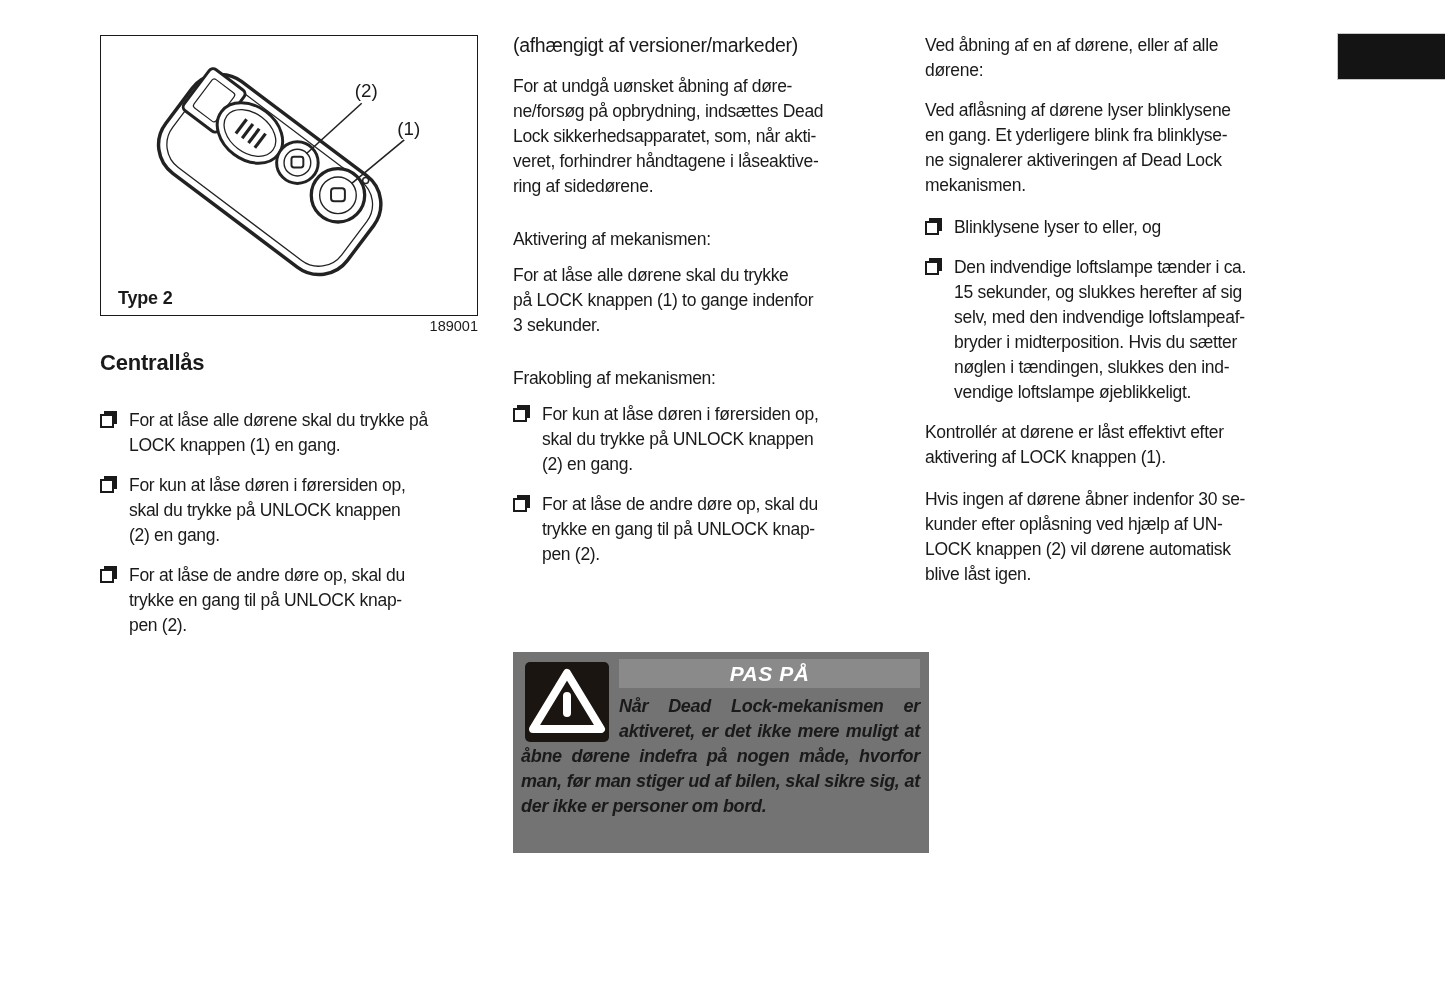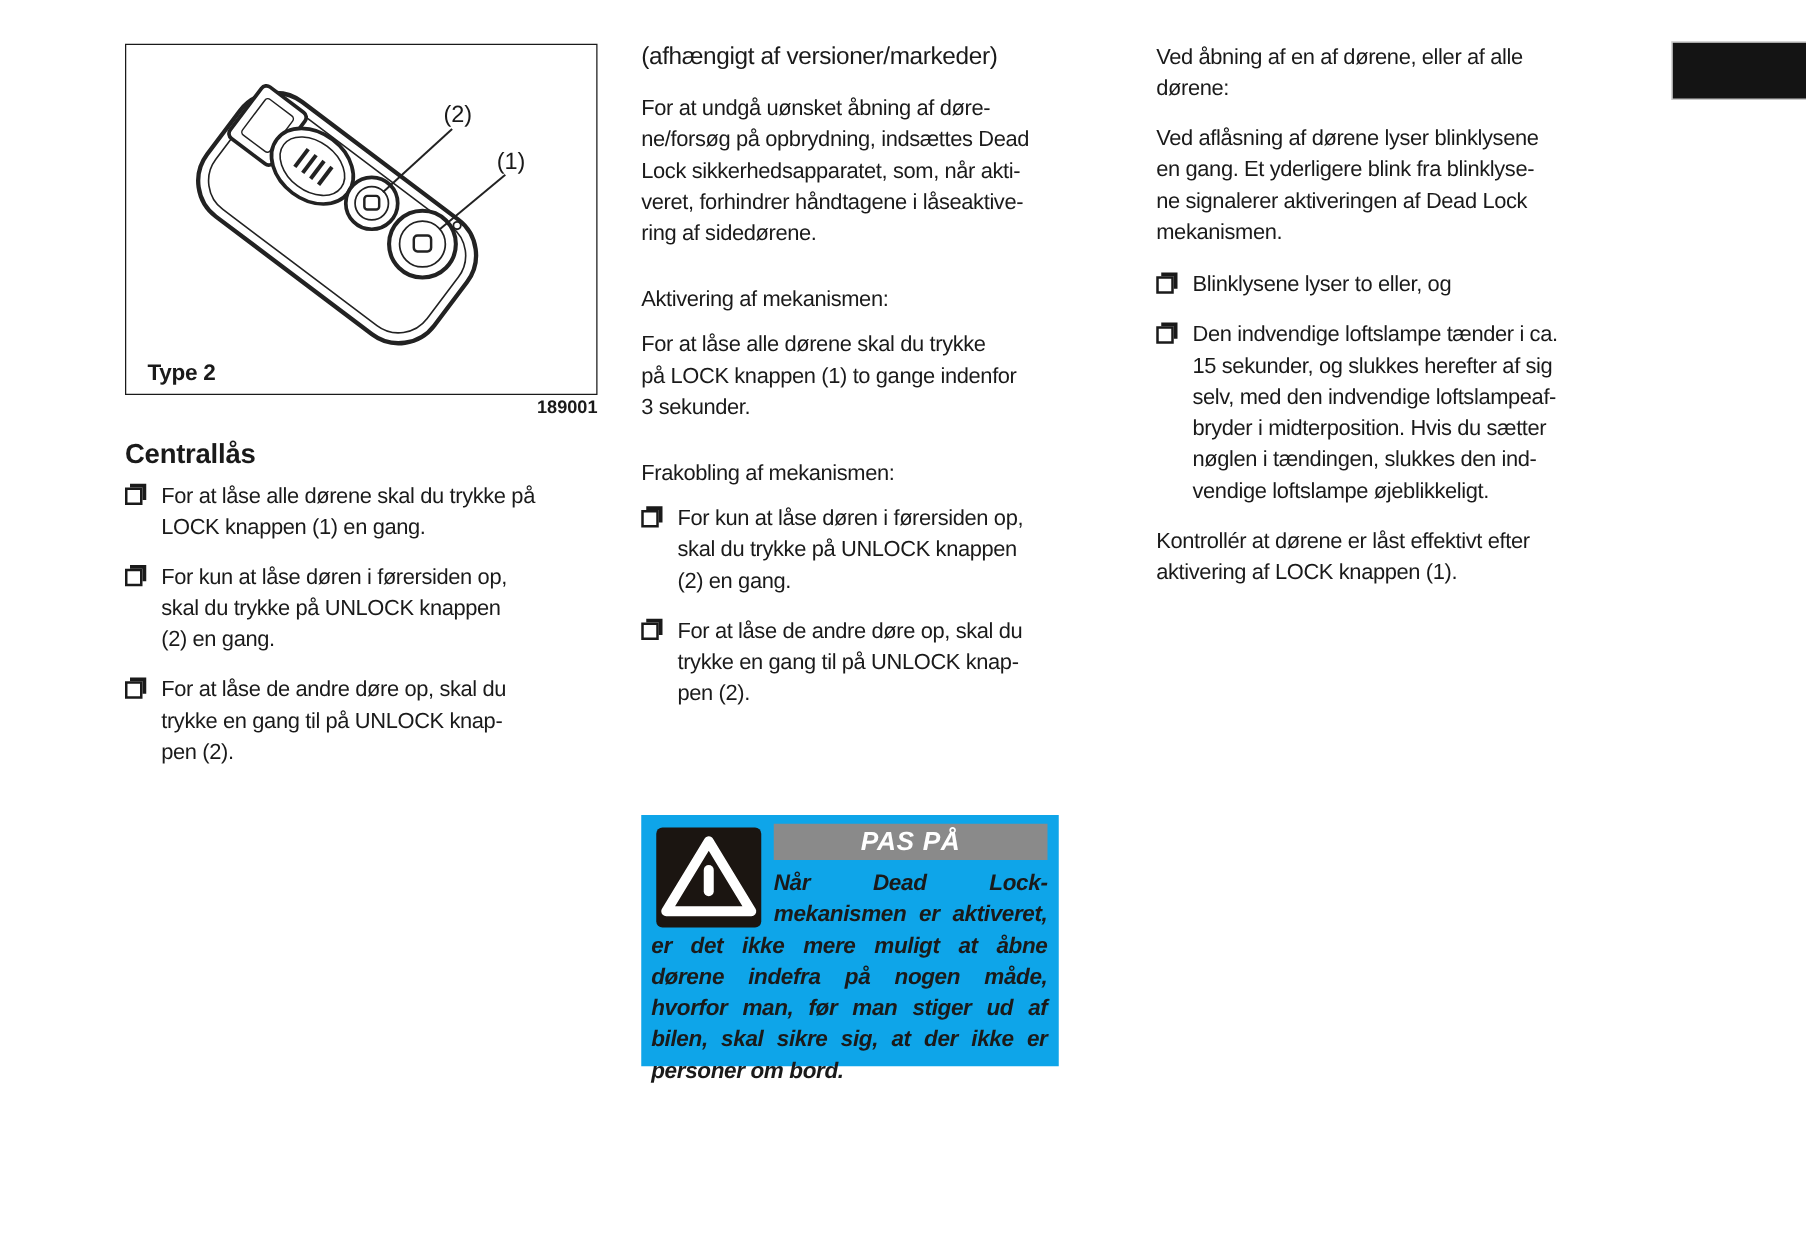--- a/index.html
+++ b/index.html
@@ -18,32 +18,32 @@
     border:1.5px solid #1a1a1a;
     box-sizing:border-box;
     background:#fff;
   }
   .type-label{
     position:absolute;left:17px;bottom:6px;
     font-size:18px;font-weight:bold;letter-spacing:-0.2px;
   }
   .figure-code{
     position:absolute;left:100px;top:318px;width:378px;
-    text-align:right;font-size:14.5px;font-weight:bold;letter-spacing:0;
+    text-align:right;font-size:14.5px;font-weight:normal;letter-spacing:0;
   }
   
   .col{position:absolute;width:382px;}
   .col-left{left:100px;top:350px;}
   .col-mid{left:513px;top:33px;width:380px;}
   .col-right{left:925px;top:33px;}
   .heading{
     font-size:22px;font-weight:bold;line-height:26px;
     letter-spacing:-0.2px;white-space:pre;margin:0 0 4px 0;
   }
-  .heading-left{margin-bottom:8px;}
+  .heading-left{margin-bottom:32px;}
   .subheading{
     font-size:19.5px;line-height:24px;letter-spacing:-0.3px;
     white-space:pre;margin:0 0 17px 0;
   }
   .para{
     font-size:17.5px;line-height:25px;letter-spacing:-0.3px;
     white-space:pre;margin:0 0 17px 0;
   }
   .para-label{margin-bottom:11px;margin-top:28px;}
   .para-tight{margin-bottom:15px;}
@@ -62,22 +62,22 @@
   .bullet-glyph::after{ 
     content:"";position:absolute;bottom:0;left:0;
     width:10px;height:10px;background:#fff;border:2px solid #1a1a1a;
   }
   .bullet-text{
     font-size:17.5px;line-height:25px;letter-spacing:-0.3px;white-space:pre;
   }
   
   .warning-box{
     position:absolute;left:513px;top:652px;
-    width:334px;height:201px;box-sizing:border-box;
-    background:#0ea5e9;
+    width:416px;height:201px;box-sizing:border-box;
+    background:#737373;
     padding:7px 9px 26px 8px;
   }
   .warning-icon-square{
     float:left;width:84px;height:80px;
     margin:3px 10px 2px 4px;
     background:#1b1511;border-radius:5px;
   }
   .warning-title-bar{
     margin-left:98px;height:29px;background:#8a8a8a;
     text-align:center;
@@ -233,18 +233,22 @@
       <span class="bullet-text">Den indvendige loftslampe tænder i ca.
 15 sekunder, og slukkes herefter af sig
 selv, med den indvendige loftslampeaf-
 bryder i midterposition. Hvis du sætter
 nøglen i tændingen, slukkes den ind-
 vendige loftslampe øjeblikkeligt.</span>
     </div>
 
     <div class="para">Kontrollér at dørene er låst effektivt efter
 aktivering af LOCK knappen (1).</div>
+    <div class="para">Hvis ingen af dørene åbner indenfor 30 se-
+kunder efter oplåsning ved hjælp af UN-
+LOCK knappen (2) vil dørene automatisk
+blive låst igen.</div>
   </div>
 
   <div class="section-tab"></div>
   <div class="page-number">19</div>
 
 </div>
 
 </body></html>

